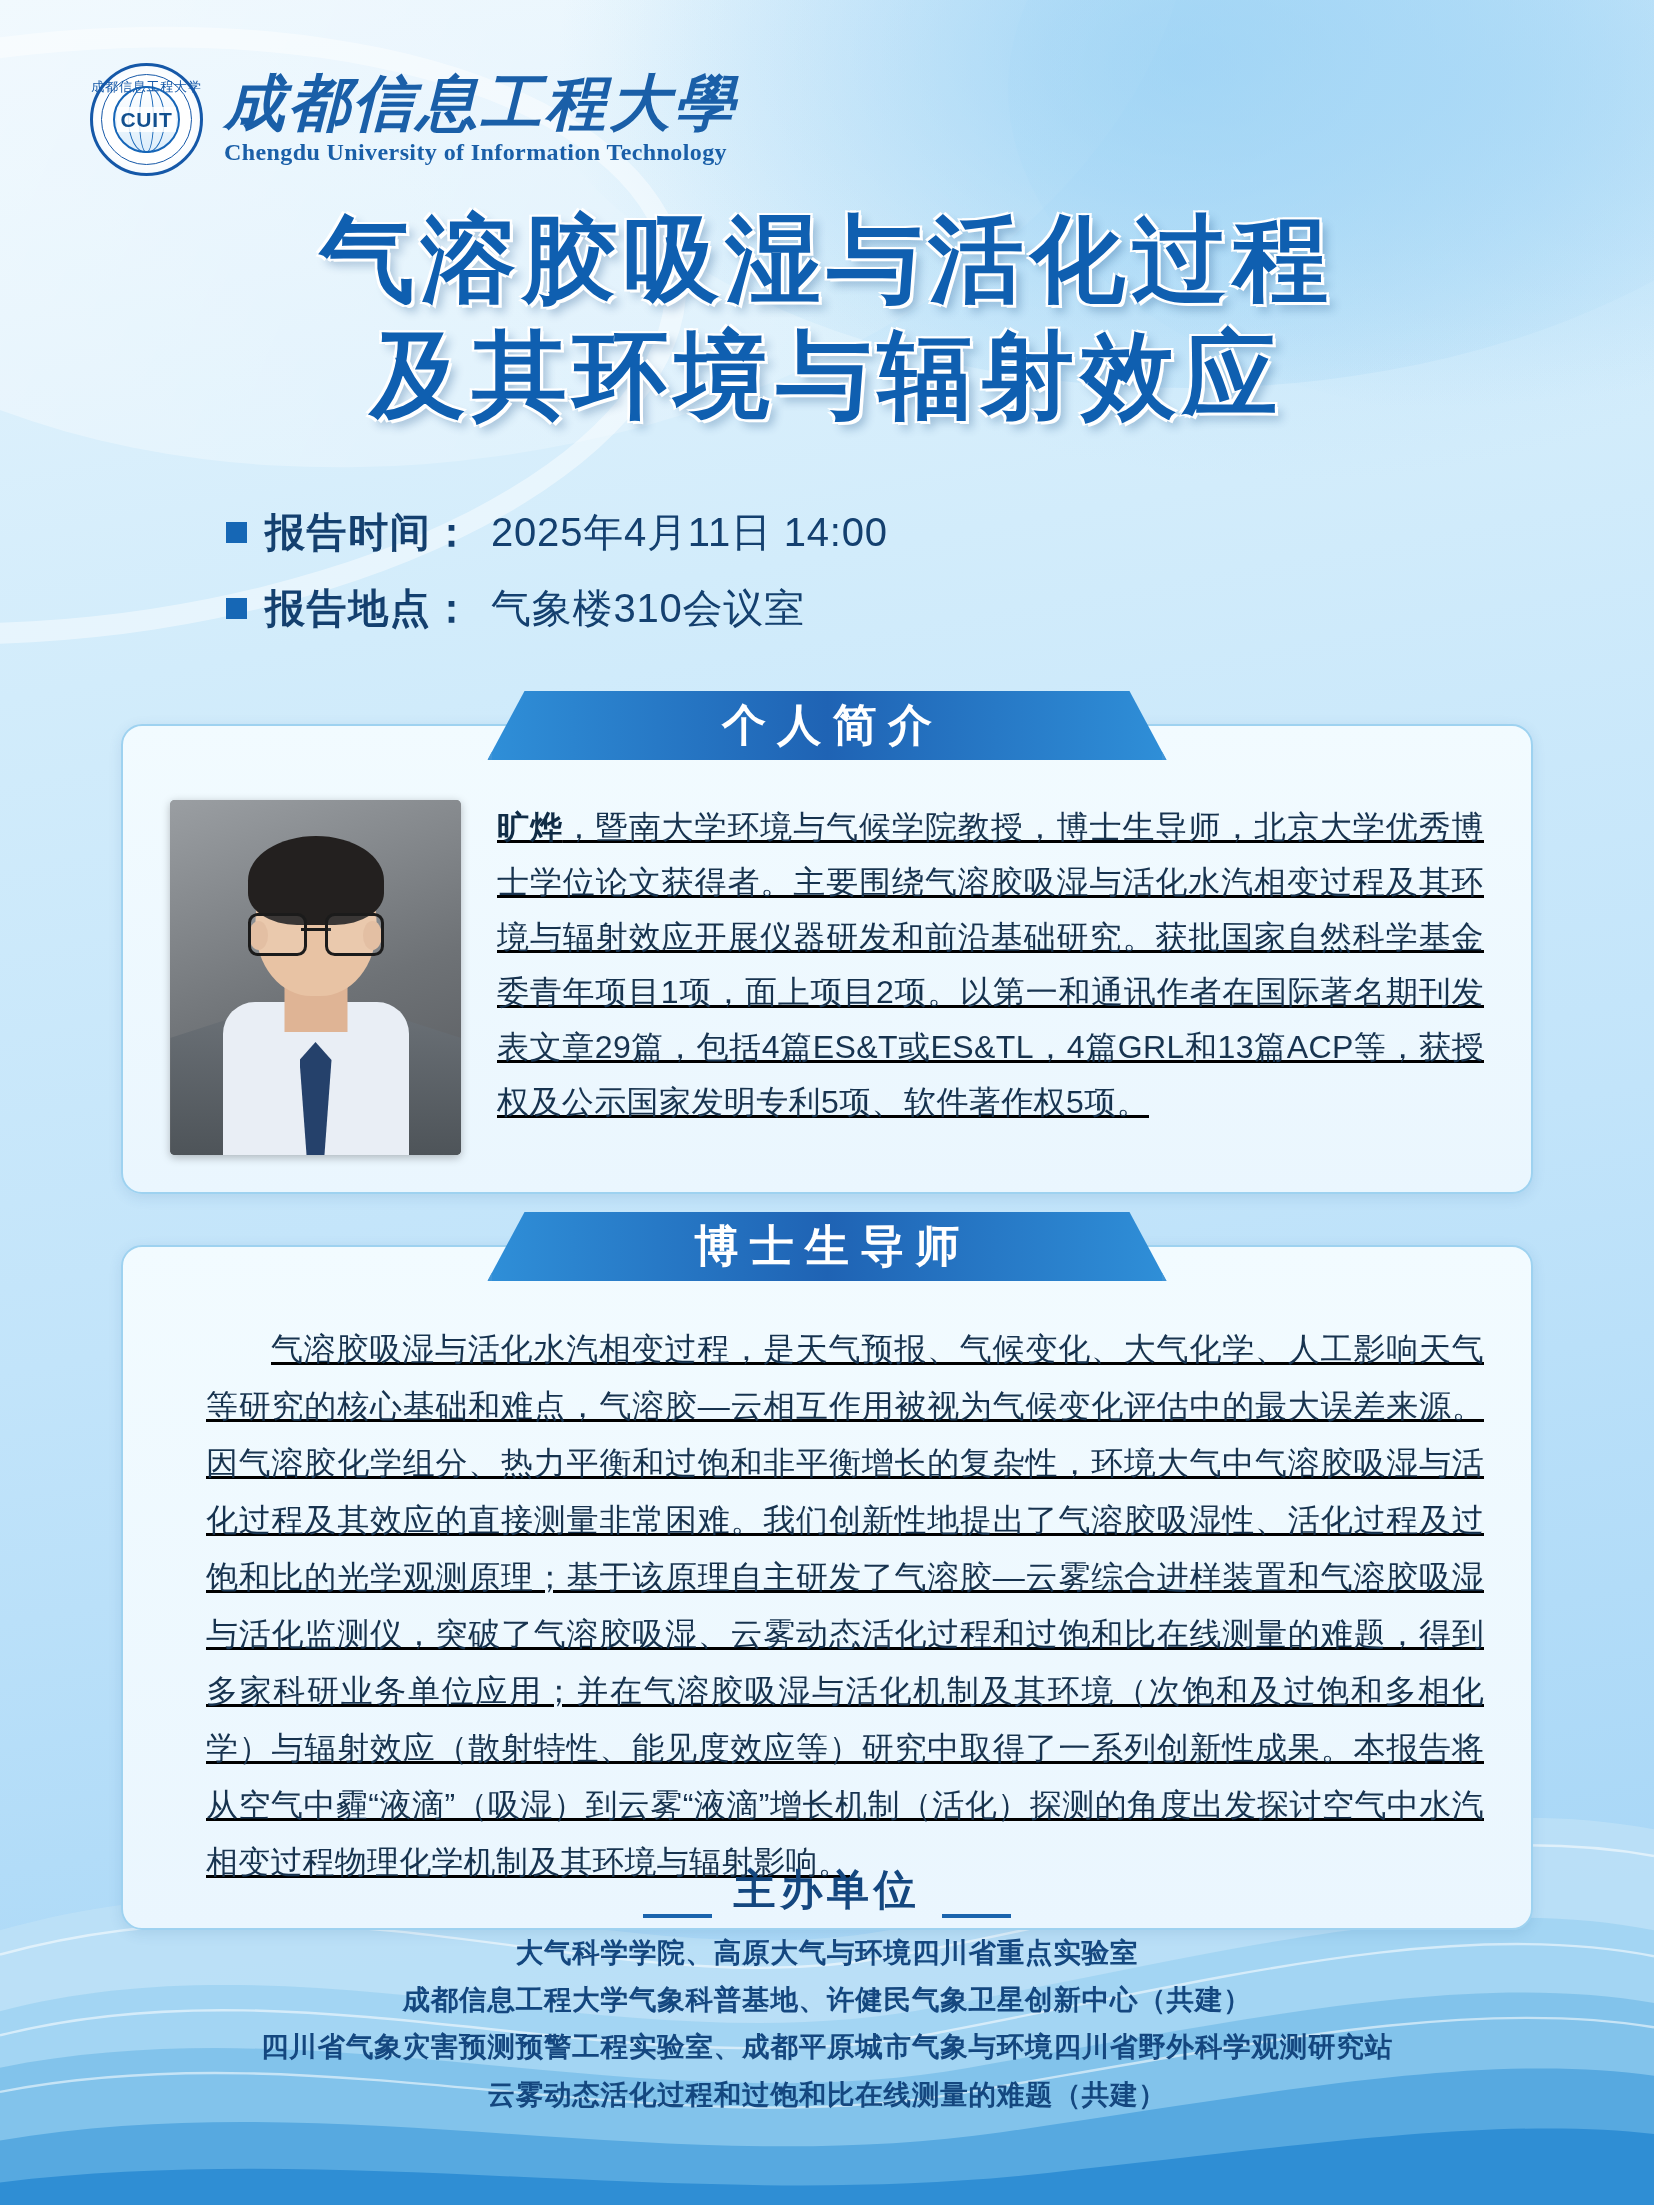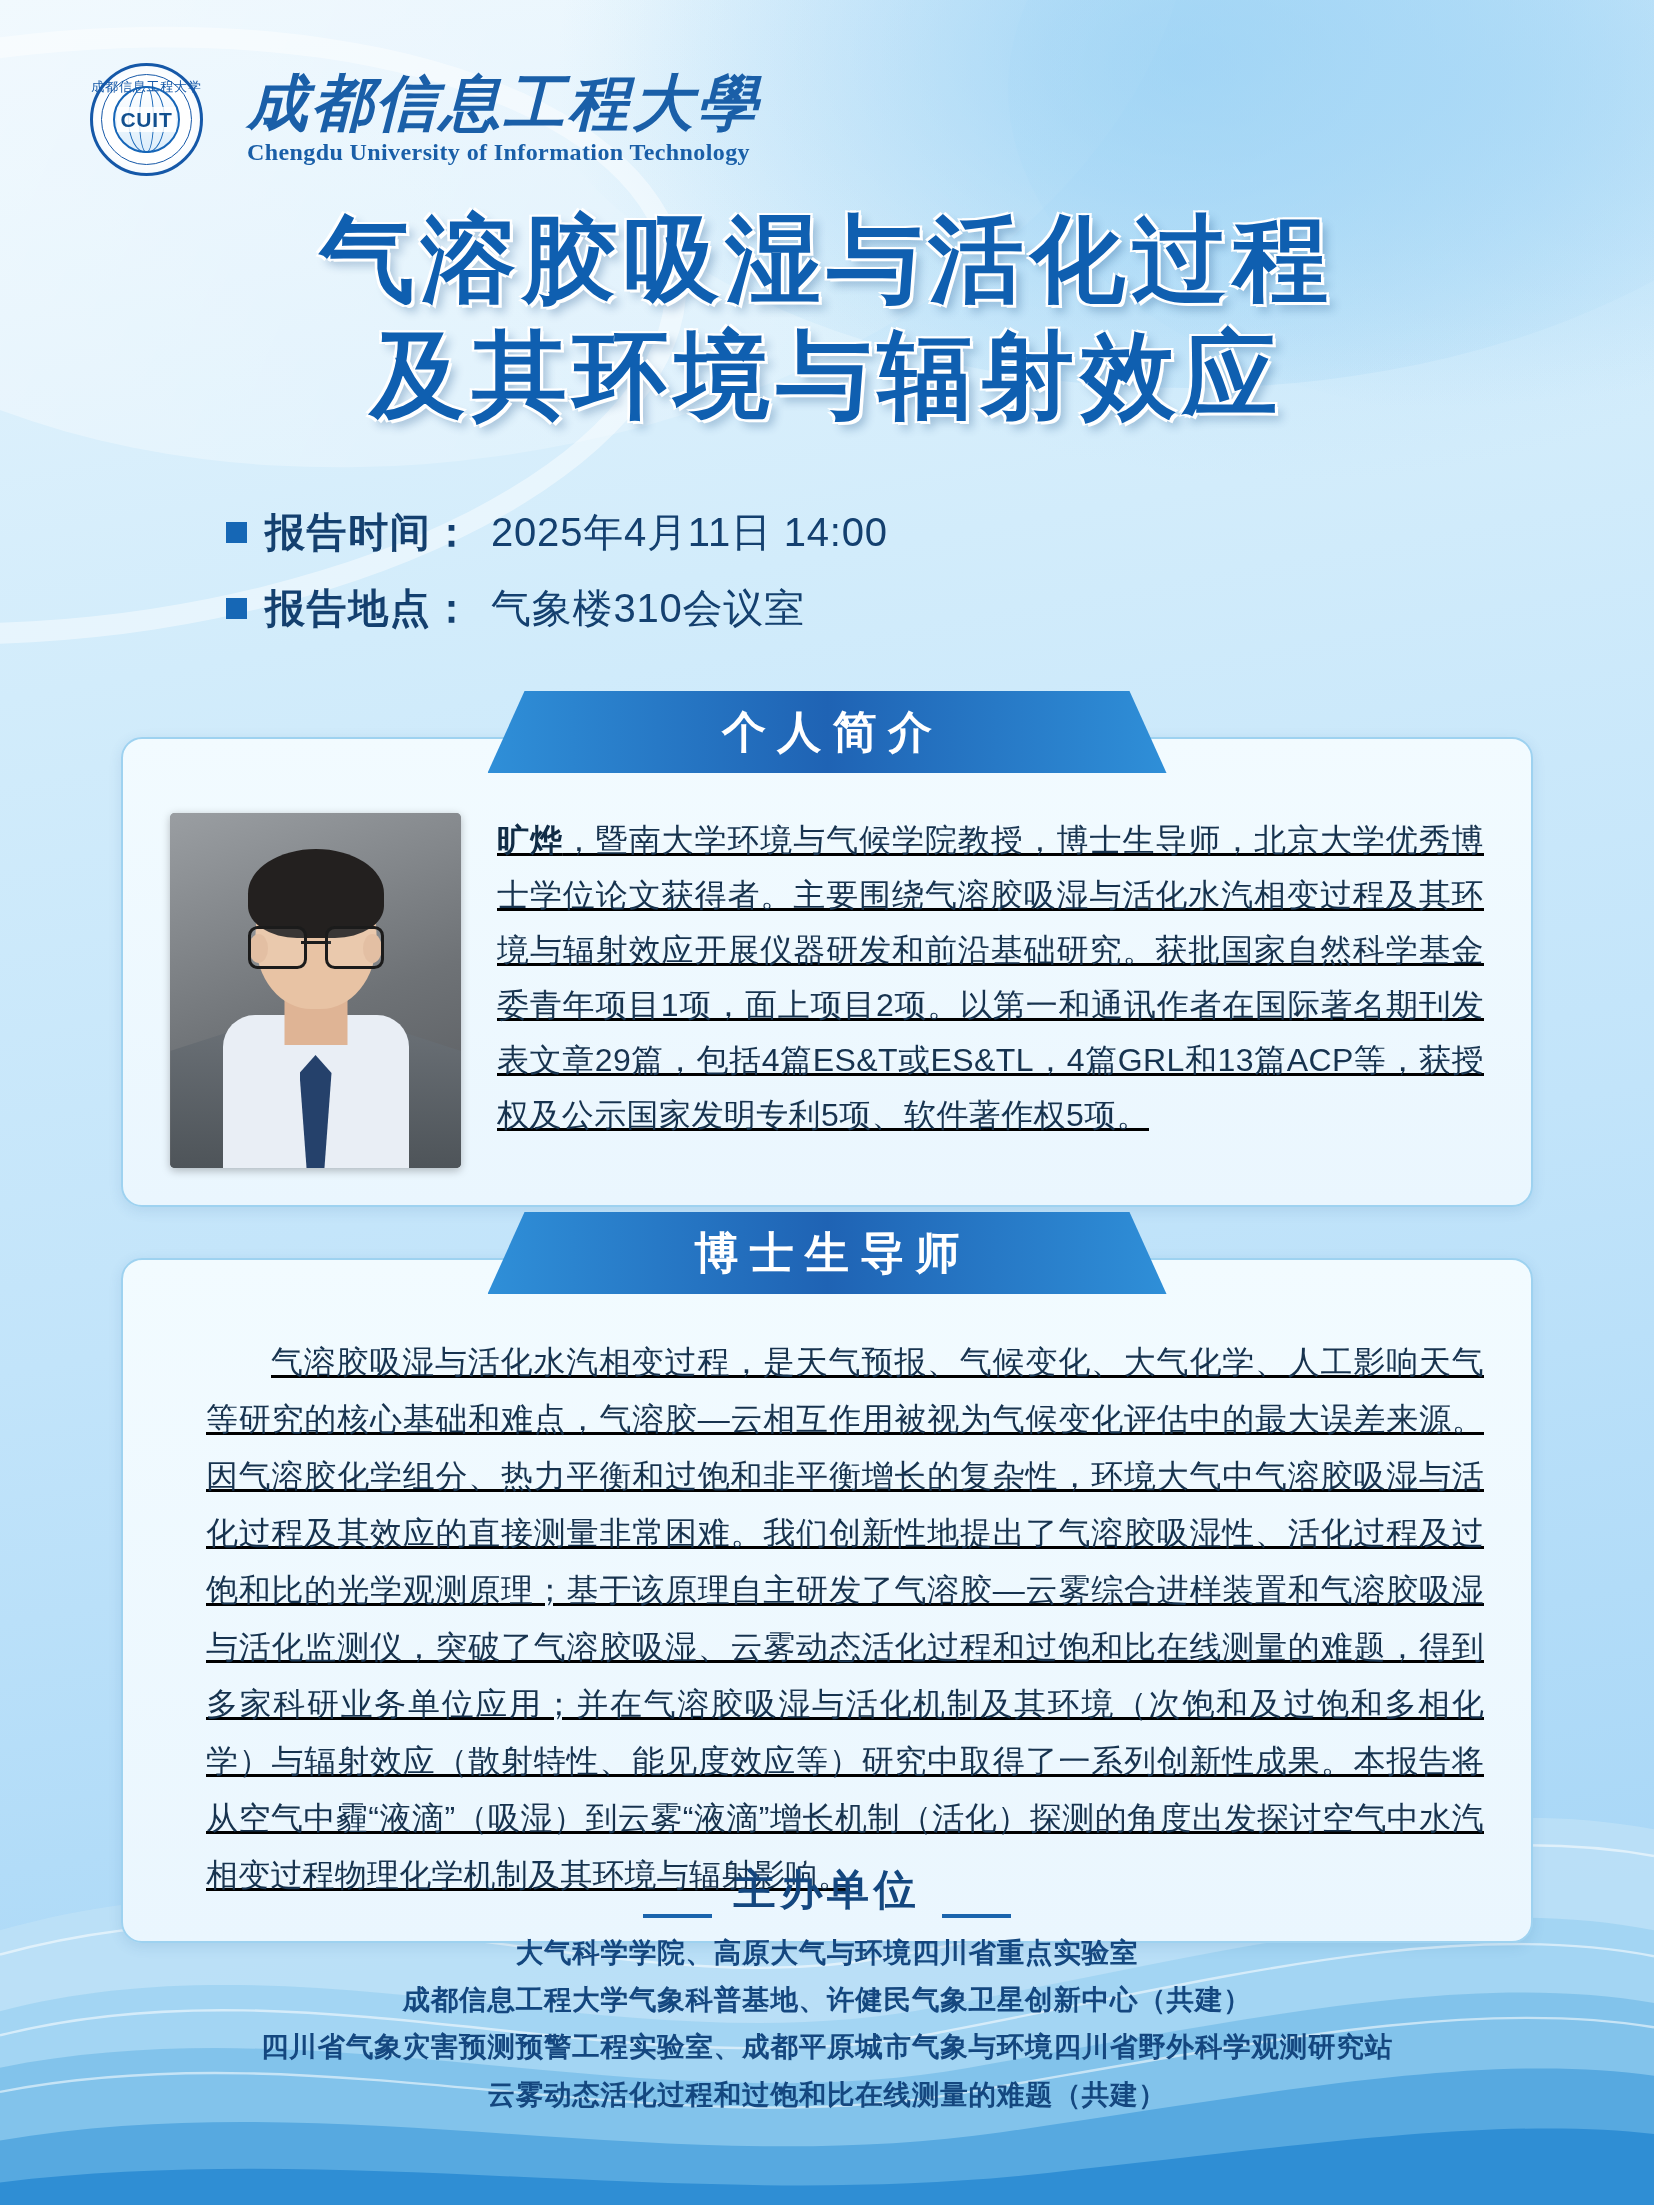--- a/index.html
+++ b/index.html
@@ -121,21 +121,21 @@
   .logo-seal .ring-text-bot {
     position: absolute;
     font-size: 13px;
     color: #1558a8;
     letter-spacing: 0.8px;
     white-space: nowrap;
   }
   .logo-seal .ring-text-top { top: 12px; }
   .logo-seal .ring-text-bot { bottom: 10.5px; }
 
-  .logo-names { display: flex; flex-direction: column; gap: 4.8px; margin-left: 23px; }
+  .logo-names { display: flex; flex-direction: column; gap: 4.8px; }
   .logo-cn {
     font-family: "Liberation Serif", serif;
     font-size: 61px;
     font-weight: bold;
     color: #1a5fa8;
     letter-spacing: 3.2px;
     line-height: 1;
     font-style: italic;
   }
   .logo-en {
@@ -207,21 +207,21 @@
     z-index: 5;
   }
   .banner-wrap {
     display: flex;
     justify-content: center;
     position: relative;
     z-index: 6;
   }
   .banner {
     position: relative;
-    height: 82px;
+    height: 69px;
     min-width: 485px;
     display: flex;
     align-items: center;
     justify-content: center;
     background: linear-gradient(90deg, #2f8fd8 0%, #1f63b4 50%, #2f8fd8 100%);
     color: #ffffff;
     font-size: 44px;
     font-weight: bold;
     letter-spacing: 11.3px;
     text-indent: 11.3px;

